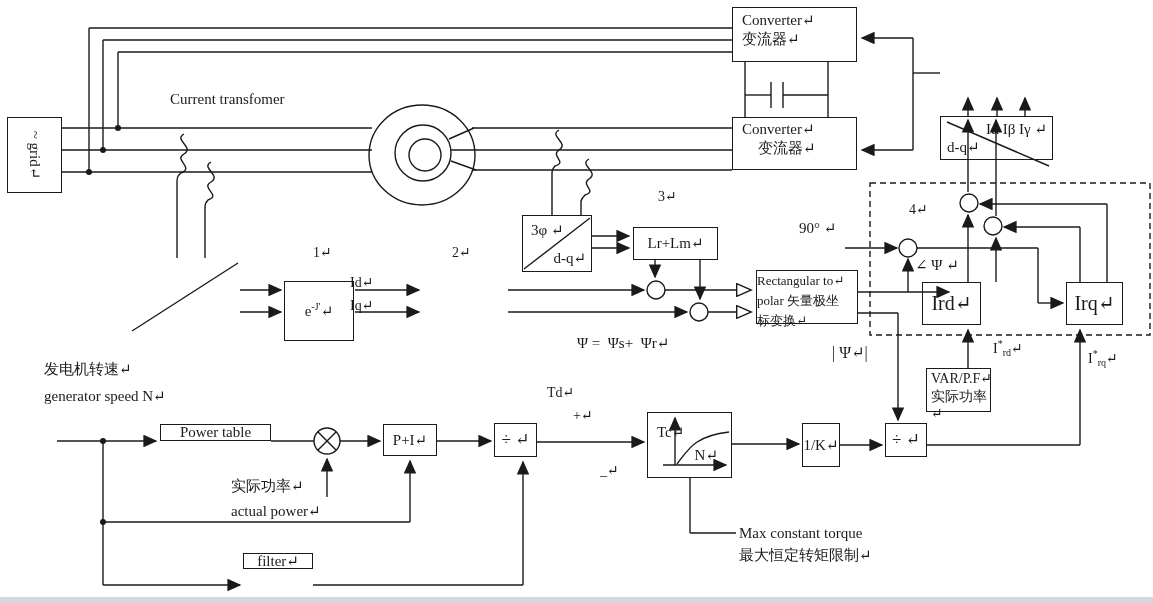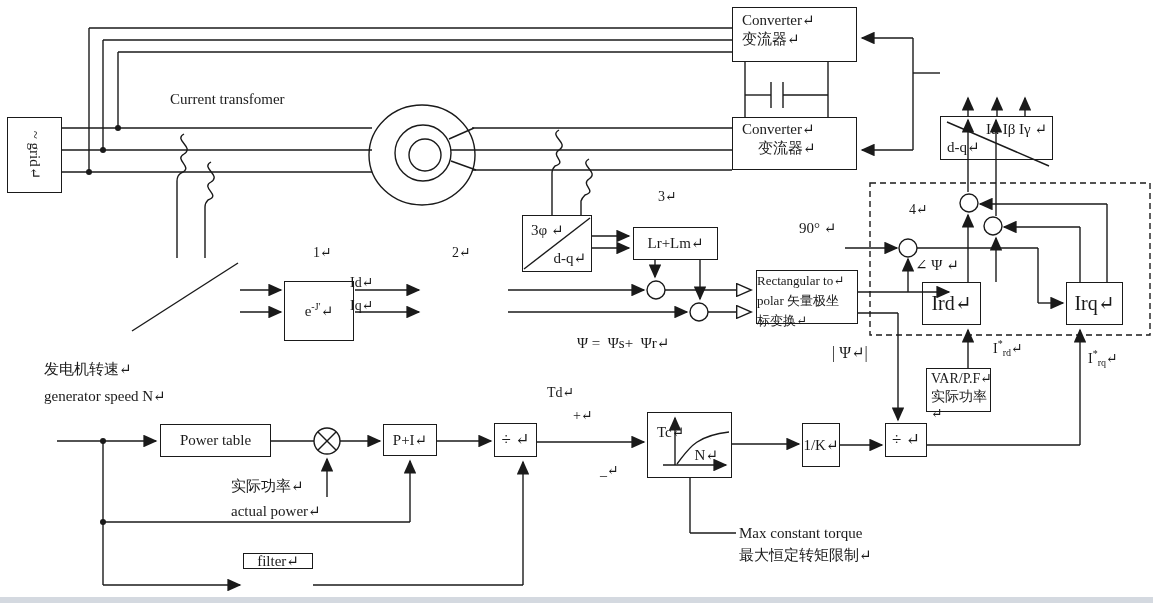--- a/index.html
+++ b/index.html
@@ -69,21 +69,21 @@
 
   <div class="blk ctr big" style="left:1066px;top:282px;width:57px;height:43px;">
     <span>Irq↵</span>
   </div>
 
   <div class="blk" style="left:926px;top:368px;width:65px;height:44px;padding:1px 0 0 4px;font-size:14px;">
     <div>VAR/P.F↵</div>
     <div>实际功率↵</div>
   </div>
 
-  <div class="blk ctr" style="left:160px;top:424px;width:111px;height:33px;">
+  <div class="blk ctr" style="left:160px;top:424px;width:111px;height:17px;">
     <span>Power  table</span>
   </div>
 
   <div class="blk ctr" style="left:383px;top:424px;width:54px;height:32px;">
     <span>P+I↵</span>
   </div>
 
   <div class="blk ctr" style="left:494px;top:423px;width:43px;height:34px;font-size:17px;">
     <span>÷ ↵</span>
   </div>

